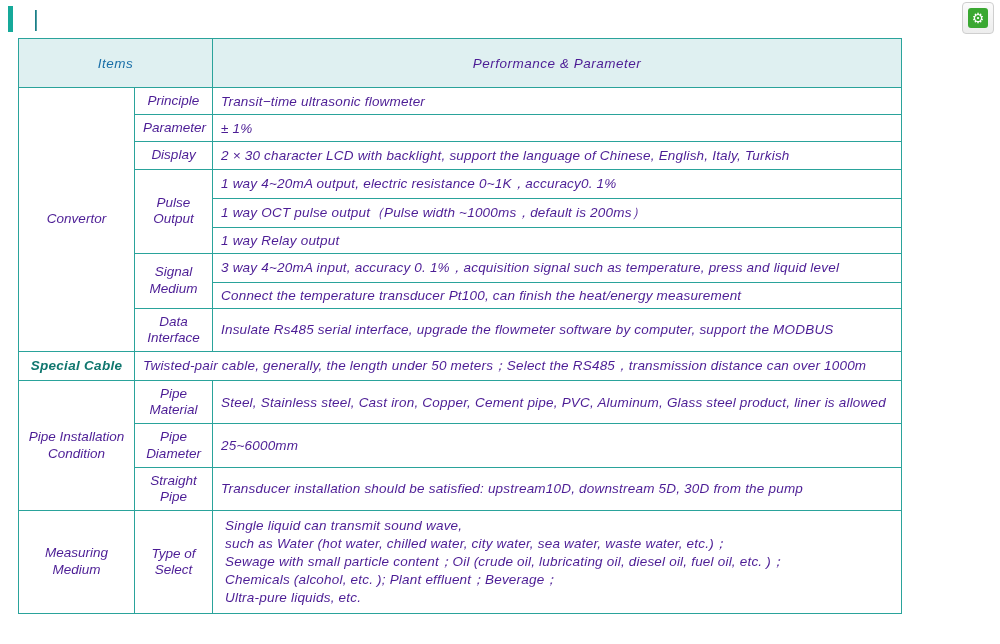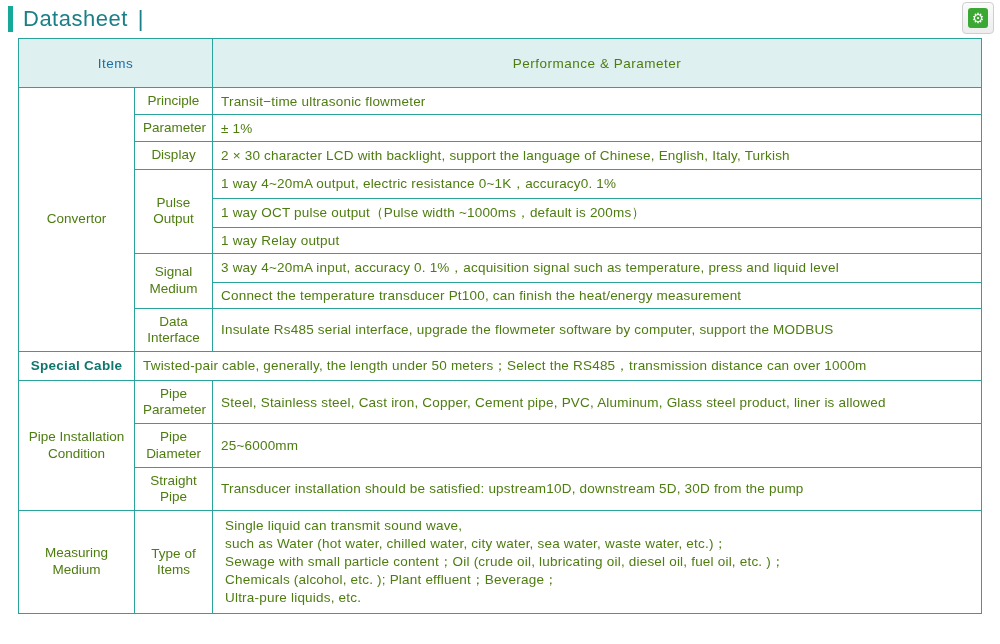--- a/index.html
+++ b/index.html
@@ -66,29 +66,30 @@
     font-size: 14px;
     line-height: 1;
   }
 
   
   .table-wrap {
     padding: 0 18px;
   }
   table.datasheet {
     border-collapse: collapse;
-    width: 964px;
+    width: 884px;
     table-layout: fixed;
+    font-style: italic;
   }
   table.datasheet td, table.datasheet th {
     border: 1px solid #2aa39b;
     padding: 5px 8px;
     vertical-align: middle;
     font-size: 13.5px;
-    color: #4d7c0f;
+    color: #4c1d95;
     font-weight: normal;
   }
   .hdr {
     background: #dff0f1;
     color: #1f7c94;
     font-weight: bold;
     text-align: center;
     font-size: 15px;
     letter-spacing: 0.5px;
     height: 38px;
@@ -123,21 +124,20 @@
   }
   col.c1 { width: 116px; }
   col.c2 { width: 78px; }
   col.c3 { width: auto; }
 </style>
 </head>
 <body>
 
 <div class="page-header">
   <div class="title-bar"></div>
-  <span class="page-title">Datasheet</span>
   <span class="title-tail">|</span>
   <div class="corner-widget">
     <span class="gear">⚙</span>
   </div>
 </div>
 
 <div class="table-wrap">
   <table class="datasheet">
     <colgroup>
       <col class="c1">
@@ -185,35 +185,35 @@
         <td class="val">Insulate Rs485 serial interface, upgrade the flowmeter software by computer, support the MODBUS</td>
       </tr>
 
       <tr>
         <td class="cat special">Special  Cable</td>
         <td class="val" colspan="2">Twisted-pair cable, generally, the length under 50 meters；Select the RS485，transmission distance can over 1000m</td>
       </tr>
 
       <tr>
         <td class="cat" rowspan="3">Pipe Installation Condition</td>
-        <td class="sub">Pipe Parameter</td>
+        <td class="sub">Pipe Material</td>
         <td class="val">Steel, Stainless steel, Cast iron, Copper, Cement pipe, PVC, Aluminum, Glass steel product, liner is allowed</td>
       </tr>
       <tr>
         <td class="sub">Pipe Diameter</td>
         <td class="val">25~6000mm</td>
       </tr>
       <tr>
         <td class="sub">Straight Pipe</td>
         <td class="val">Transducer installation should be satisfied: upstream10D, downstream 5D, 30D from the pump</td>
       </tr>
 
       <tr>
         <td class="cat">Measuring Medium</td>
-        <td class="sub">Type of Items</td>
+        <td class="sub">Type of Select</td>
         <td class="val multi" style="white-space: pre-line; padding-left: 12px;">Single liquid can transmit sound wave,
 such as Water (hot water, chilled water, city water, sea water, waste water, etc.)；
 Sewage with small particle content；Oil (crude oil,  lubricating oil,  diesel oil,  fuel oil,  etc. )；
 Chemicals  (alcohol,  etc. );  Plant effluent；Beverage；
 Ultra-pure  liquids, etc.</td>
       </tr>
     </tbody>
   </table>
 </div>
 

